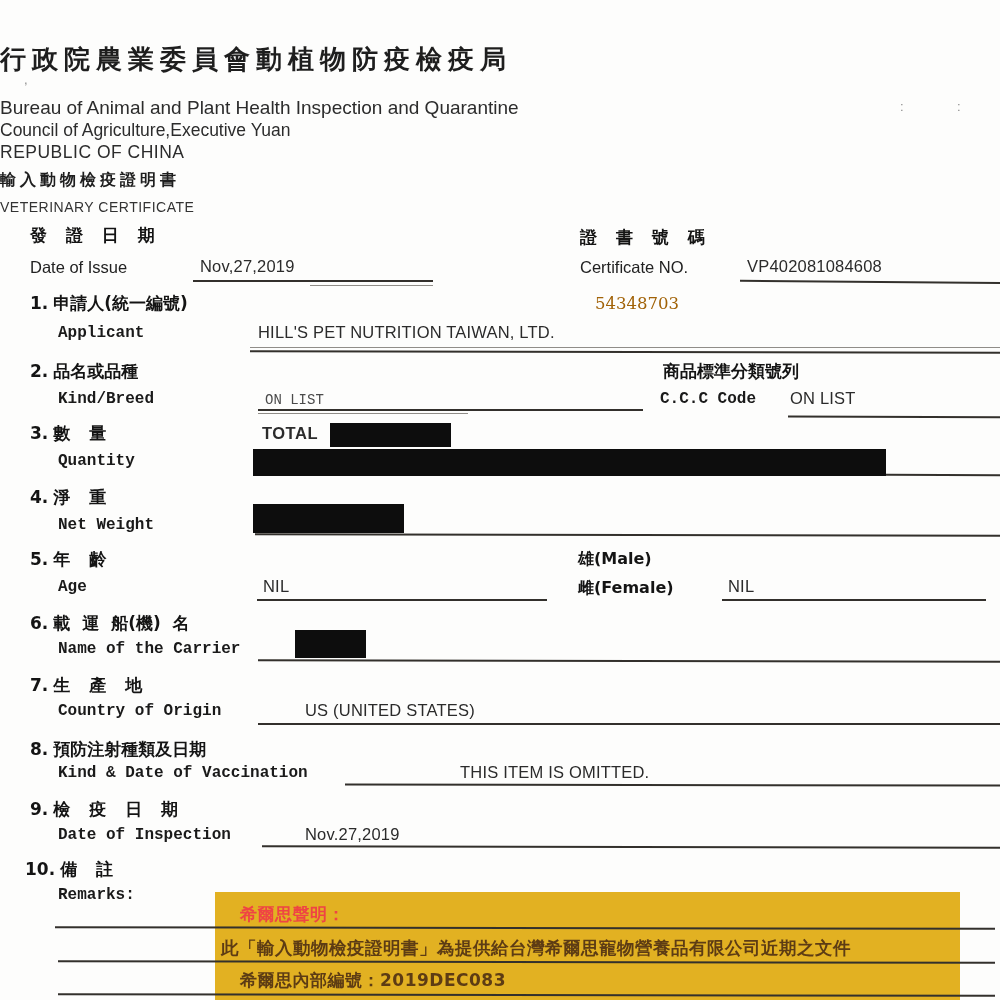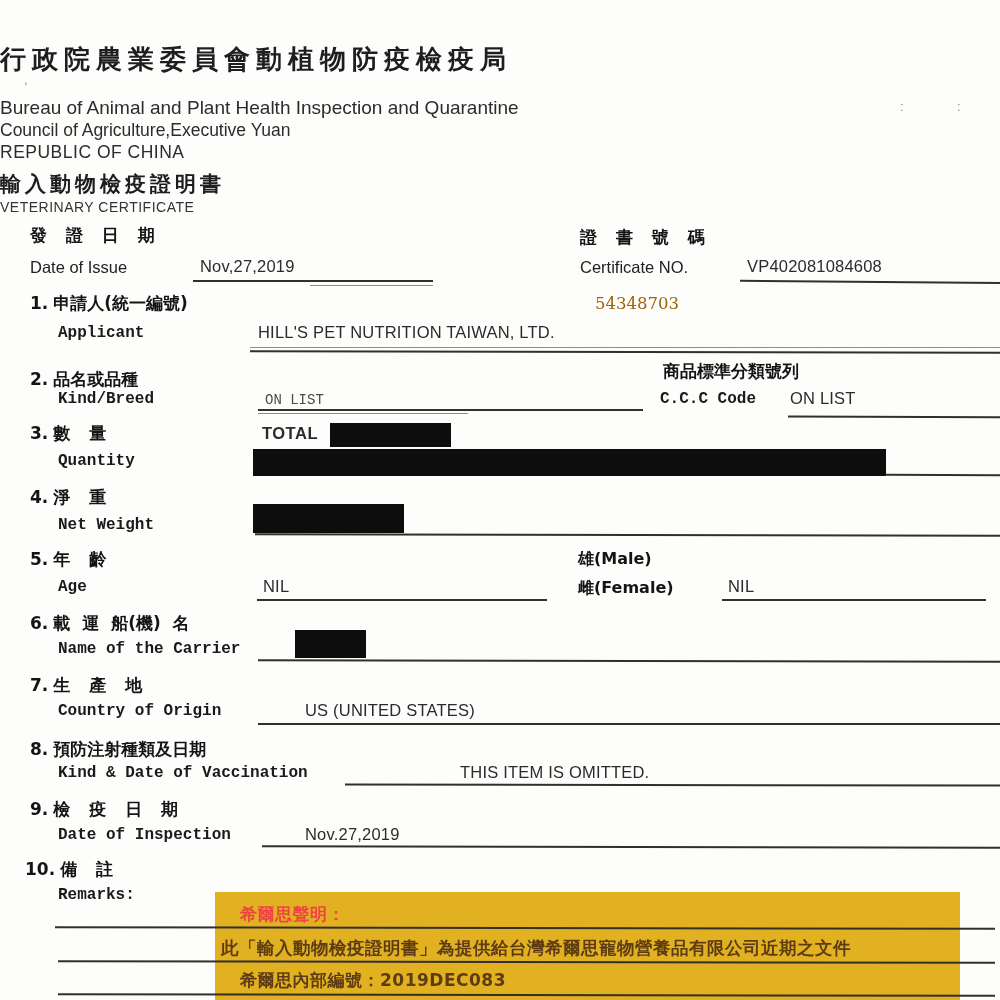--- a/index.html
+++ b/index.html
@@ -23,21 +23,21 @@
 </style>
 </head>
 <body>
 
 <div class="page">
 
   <div class="abs zh center" style="top:42px; font-size:26px; letter-spacing:6px;">行政院農業委員會動植物防疫檢疫局</div>
   <div class="abs center" style="top:120px; font-size:17.5px; color:#2c2c2c;">Council of Agriculture,Executive Yuan</div>
   <div class="abs center" style="top:97px; font-size:19px; color:#2c2c2c;">Bureau of Animal and Plant Health Inspection and Quarantine</div>
   <div class="abs center" style="top:142px; font-size:17.5px; color:#2c2c2c; letter-spacing:.5px;">REPUBLIC OF CHINA</div>
-  <div class="abs zh center" style="top:170px; font-size:21px; letter-spacing:4px;">輸入動物檢疫證明書</div>
+  <div class="abs zh center" style="top:170px; font-size:16px; letter-spacing:4px;">輸入動物檢疫證明書</div>
   <div class="abs center" style="top:199px; font-size:14px; color:#333; letter-spacing:.5px;">VETERINARY CERTIFICATE</div>
 
   <div class="abs artifact" style="left:900px; top:99px;">:</div>
   <div class="abs artifact" style="left:957px; top:99px;">:</div>
   <div class="abs artifact" style="left:24px; top:72px;">,</div>
   <div class="abs artifact" style="left:46px; top:122px;">,</div>
 
   <div class="abs zh zh-label spread" style="left:30px; top:224px;">發 證 日 期</div>
   <div class="abs" style="left:30px; top:258px; font-size:16.5px; color:#222;">Date of Issue</div>
   <div class="abs sans-val" style="left:200px; top:257px;">Nov,27,2019</div>
@@ -51,21 +51,21 @@
 
   <div class="abs zh zh-label" style="left:30px; top:292px;">
     <span class="num">1.</span><span>申請人(統一編號)</span>
   </div>
   <div class="abs serif-val" style="left:585px; top:294px;">54348703</div>
   <div class="abs mono" style="left:58px; top:324px;">Applicant</div>
   <div class="abs sans-val" style="left:258px; top:323px;">HILL'S PET NUTRITION TAIWAN, LTD.</div>
   <div class="hline light" style="left:250px; top:347px; width:752px;"></div>
   <div class="hline" style="left:250px; top:351px; width:752px; transform:rotate(.12deg);"></div>
 
-  <div class="abs zh zh-label" style="left:30px; top:360px;margin-top:8px;">
+  <div class="abs zh zh-label" style="left:30px; top:360px;">
     <span class="num">2.</span><span>品名或品種</span>
   </div>
   <div class="abs zh zh-label" style="left:663px; top:360px;">商品標準分類號列</div>
   <div class="abs mono" style="left:58px; top:390px;">Kind/Breed</div>
   <div class="abs mono" style="left:265px; top:392px; font-size:14px; font-weight:400; color:#4a4a4a;">ON LIST</div>
   <div class="hline" style="left:258px; top:409px; width:385px;"></div>
   <div class="hline light" style="left:258px; top:413px; width:210px;"></div>
   <div class="abs mono" style="left:660px; top:390px;">C.C.C Code</div>
   <div class="abs sans-val" style="left:790px; top:389px;">ON LIST</div>
   <div class="hline" style="left:788px; top:416px; width:216px; transform:rotate(.2deg);"></div>

